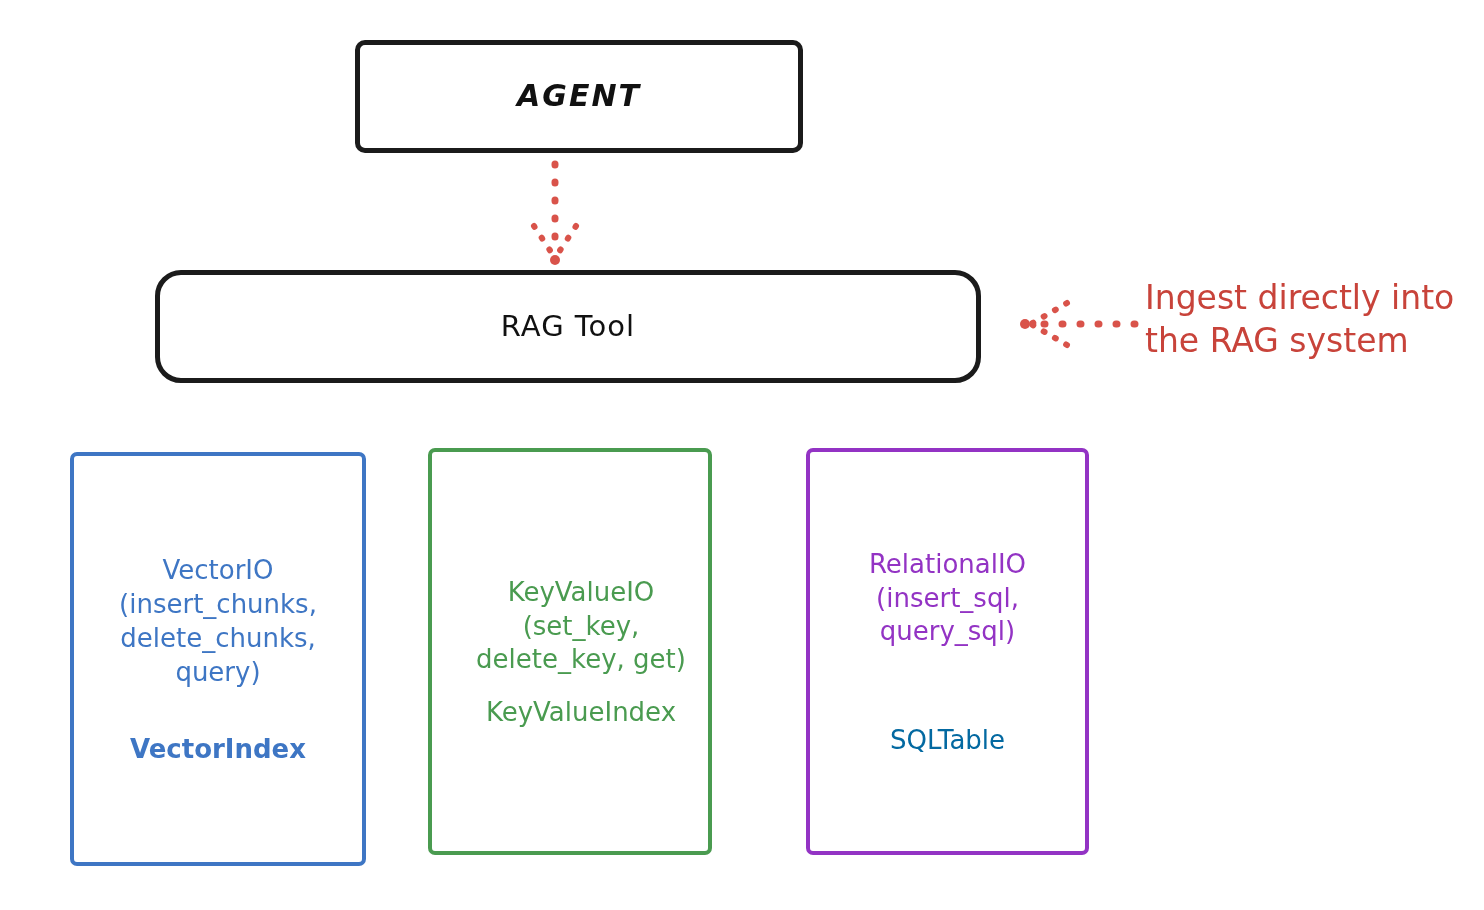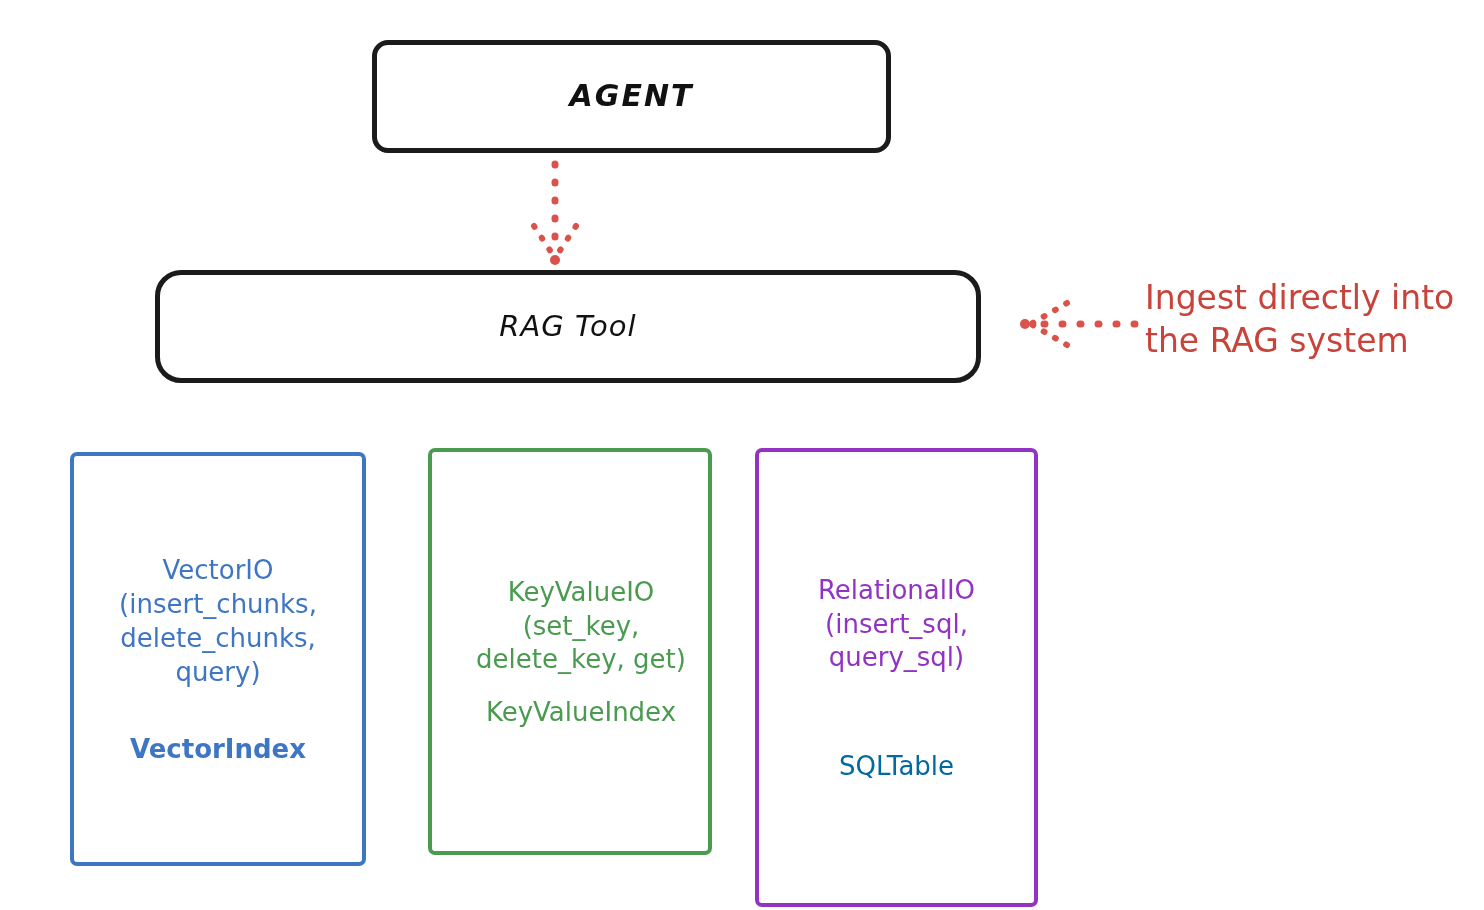--- a/index.html
+++ b/index.html
@@ -24,31 +24,30 @@
     background: #ffffff;
     display: flex;
     flex-direction: column;
     align-items: center;
     justify-content: center;
     text-align: center;
   }
   .node-label {
     white-space: pre-line;
     line-height: 1.22;
-    font-style: italic;
   }
 
   
   #agent-box {
-    left: 372px;
+    left: 355px;
     top: 40px;
-    width: 519px;
+    width: 448px;
     height: 113px;
     border: 5px solid #1b1b1b;
-    border-radius: 16px;
+    border-radius: 10px;
   }
   #agent-box .node-label {
     font-family: "DejaVu Sans", sans-serif;
     font-style: italic;
     font-weight: bold;
     font-size: 30px;
     letter-spacing: 2px;
     color: #111111;
   }
   #ragtool-box {
@@ -81,21 +80,21 @@
   }
   .provider-box .index-label {
     font-family: "DejaVu Sans", sans-serif;
     font-size: 26px;
     margin-top: 44px;
     white-space: pre-line;
   }
 
   #vectorio-box  { left: 70px;  top: 452px; width: 296px; height: 414px; }
   #keyvalueio-box{ left: 428px; top: 448px; width: 284px; height: 407px; padding-left: 32px; }
-  #relationalio-box { left: 755px; top: 448px; width: 283px; height: 459px; gap: 32px; }
+  #relationalio-box { left: 806px; top: 448px; width: 283px; height: 407px; gap: 32px; }
 
   
   .dotted-arrow { position: absolute; }
   #agent-to-ragtool-arrow { left: 500px; top: 160px; }
   #ingest-arrow { left: 1015px; top: 295px; }
 
   
   #ingest-annotation {
     position: absolute;
     left: 1145px;

